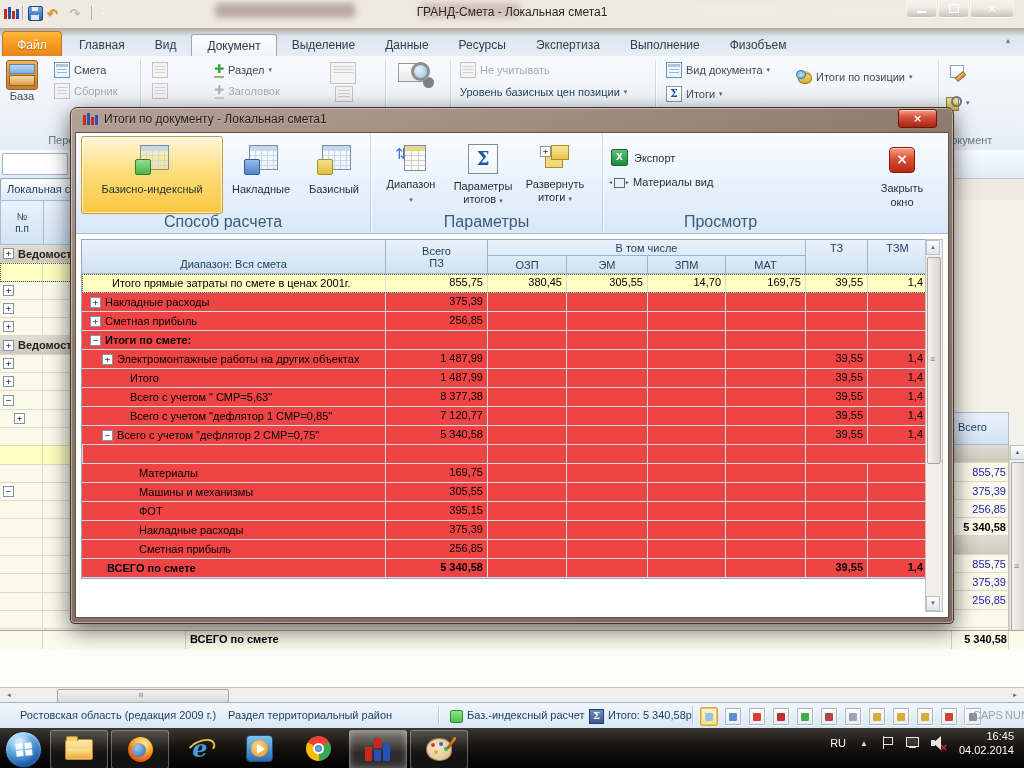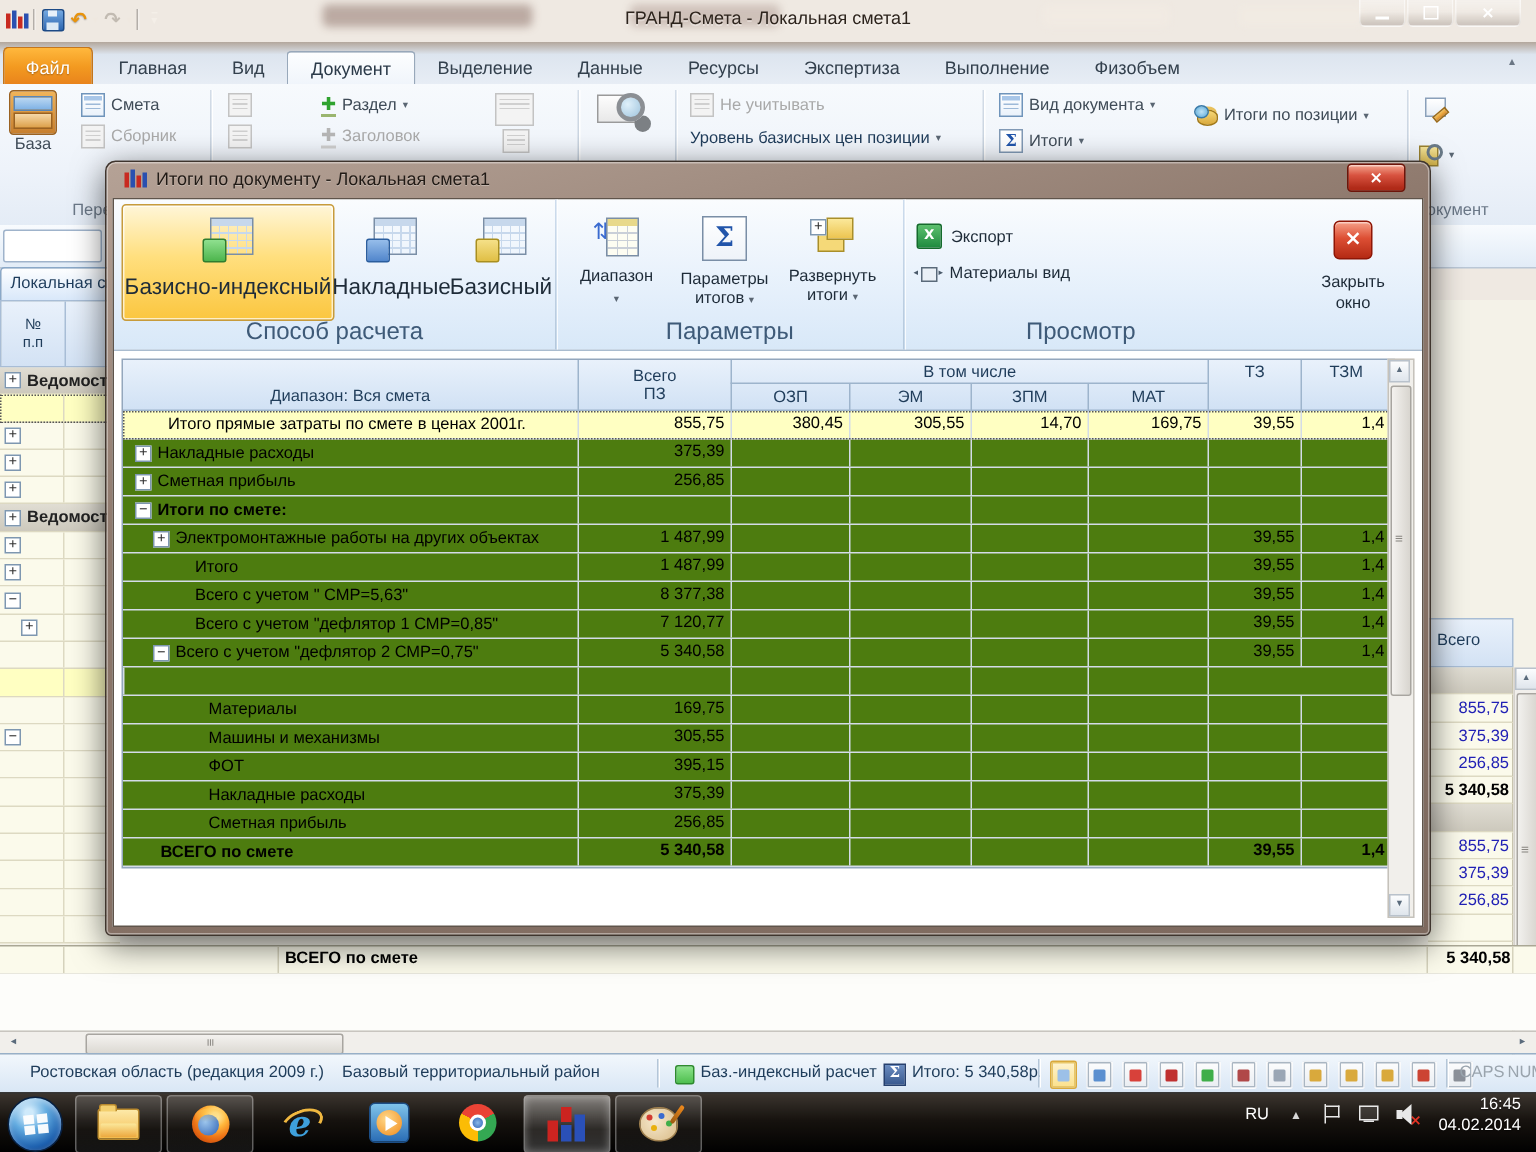--- a/index.html
+++ b/index.html
@@ -202,21 +202,21 @@
   .dclose{position:absolute;right:16px;top:1px;width:37px;height:17px;border-radius:3px;border:1px solid #6d150a;
     background:linear-gradient(#f4a58e,#d85340 40%,#b02a18 90%);color:#fff;display:flex;align-items:center;justify-content:center;
     font:bold 11px/11px "DejaVu Sans",sans-serif;box-shadow:inset 0 1px 0 rgba(255,255,255,.5)}
   .dbody{position:absolute;left:4px;right:4px;top:24px;bottom:5px;background:#fff;border:1px solid #5f544b}
 
   .dtoolbar{position:absolute;left:0;right:0;top:0;height:100px;background:linear-gradient(#fafcfe,#e4effb 65%,#d8e8f8);border-bottom:1px solid #aabccf;display:flex}
   .dgroup{position:relative;height:100%;box-sizing:border-box}
   .dgsep{width:1px;background:linear-gradient(#cddced,#b4c8dc);box-shadow:1px 0 0 rgba(255,255,255,.8);flex:0 0 auto}
   .dglabel{position:absolute;left:0;right:0;bottom:2px;text-align:center;font-size:16px;color:#3e5a78}
   .modes{display:flex;gap:3px;padding:3px 0 0 5px}
-  .modebtn{width:70px;height:78px;border:1px solid transparent;border-radius:3px;display:flex;flex-direction:column;align-items:center;justify-content:flex-start;padding-top:8px;box-sizing:border-box;font-size:15px;color:#1e2b38;text-align:center}
+  .modebtn{width:70px;height:78px;border:1px solid transparent;border-radius:3px;display:flex;flex-direction:column;align-items:center;justify-content:flex-start;padding-top:8px;box-sizing:border-box;font-size:11px;color:#1e2b38;text-align:center}
   .modebtn.sel{background:linear-gradient(#fff6d8,#ffdf7e 45%,#fbc63f);border-color:#c79b3b;box-shadow:inset 0 0 0 1px rgba(255,255,255,.7)}
   .modebtn.w1{width:142px}
   .calcic{width:34px;height:30px;position:relative;margin-bottom:8px}
   .calcic::before{content:"";position:absolute;right:0;top:0;width:27px;height:23px;background:
      linear-gradient(#c7d8ec 0 5px,#fff 5px);border:1px solid #7a8ea6;
      background-image:linear-gradient(#c7d8ec 0 5px,transparent 5px),repeating-linear-gradient(#0000 0 4px,#c7d8ec 4px 5px),repeating-linear-gradient(90deg,#0000 0 5px,#c7d8ec 5px 6px)}
   .calcic i{position:absolute;left:0;bottom:0;width:14px;height:14px;border-radius:2px}
   .calcic.green i{background:linear-gradient(#8fe08f,#4db54d);border:1px solid #2f7d2f}
   .calcic.blue i{background:linear-gradient(#96bdea,#5186cc);border:1px solid #2b5e9e}
   .calcic.yellow i{background:linear-gradient(#f5e088,#e0bf45);border:1px solid #a98f1f}
@@ -243,21 +243,21 @@
   
   .dtablewrap{position:absolute;left:5px;top:106px;width:847px;border:1px solid #94a7bd}
   .dhead{display:grid;grid-template-columns:303px 102px 79px 81px 78px 80px 62px 60px;grid-template-rows:16px 18px;
     background:linear-gradient(#e9f1fb,#d0e1f4);font-size:11px;color:#1f3c5a}
   .dh{border-left:1px solid #9db4cc;border-bottom:1px solid #9db4cc;display:flex;align-items:center;justify-content:center;text-align:center;line-height:12px}
   .dh.first{border-left:none}
   .dh.span2{grid-row:1/3}
   .dh.incl{grid-column:3/7}
   .dh.bottomtxt{align-items:flex-end;padding-bottom:3px}
   .dh.toptxt{align-items:flex-start;padding-top:2px}
-  .drows{background:#4d7c0f}
+  .drows{background:#ef4444}
   .drow{display:grid;grid-template-columns:303px 102px 79px 81px 78px 80px 62px 60px;height:18px;border-bottom:1px solid #d4dce8;font-size:11px;color:#000;align-items:center}
   .drow .name{display:flex;align-items:center;white-space:nowrap;overflow:hidden;height:100%;box-sizing:border-box}
   .drow .num{text-align:right;padding-right:4px;border-left:1px solid #d4dce8;height:100%;line-height:17px;box-sizing:border-box;white-space:nowrap}
   .drow.b{font-weight:bold}
   .drow.sel{background:#ffffc2;outline:1px dotted #555;outline-offset:-1px}
   .dvscroll{position:absolute;right:5px;top:106px;width:16px;bottom:5px;background:#f1efeb;border:1px solid #c5c2bb}
   .dvthumb{position:absolute;left:1px;top:17px;width:12px;height:205px;background:linear-gradient(90deg,#f4f2ef,#d8d5cf);border:1px solid #a8a5a0;border-radius:2px}
   .dvthumb::after{content:"≡";position:absolute;left:2px;top:50%;margin-top:-7px;color:#8a8782;font-size:9px}
 </style>
 </head>
@@ -535,21 +535,21 @@
   </div>
   <div class="abs whitegap"></div>
   <div class="abs hscroll">
     <div class="harrow" style="left:2px">◄</div>
     <div class="hthumb"></div>
     <div class="harrow" style="right:2px">►</div>
   </div>
 
   <div class="abs statusbar">
     <span class="stext" style="left:20px">Ростовская область (редакция 2009 г.)</span>
-    <span class="stext" style="left:228px">Базовый территориальный район</span>
+    <span class="stext" style="left:228px">Раздел территориальный район</span>
     <span class="ssep" style="left:438px"></span>
     <span class="greensq" style="left:450px"></span>
     <span class="stext" style="left:467px">Баз.-индексный расчет</span>
     <span class="ssigma" style="left:589px">Σ</span>
     <span class="stext" style="left:608px">Итого: 5 340,58р.</span>
     <span class="ssep" style="left:692px"></span>
     <div class="sicons">
 
     <span class="sic on">
           <i style="background: rgb(156, 192, 232);"></i>

